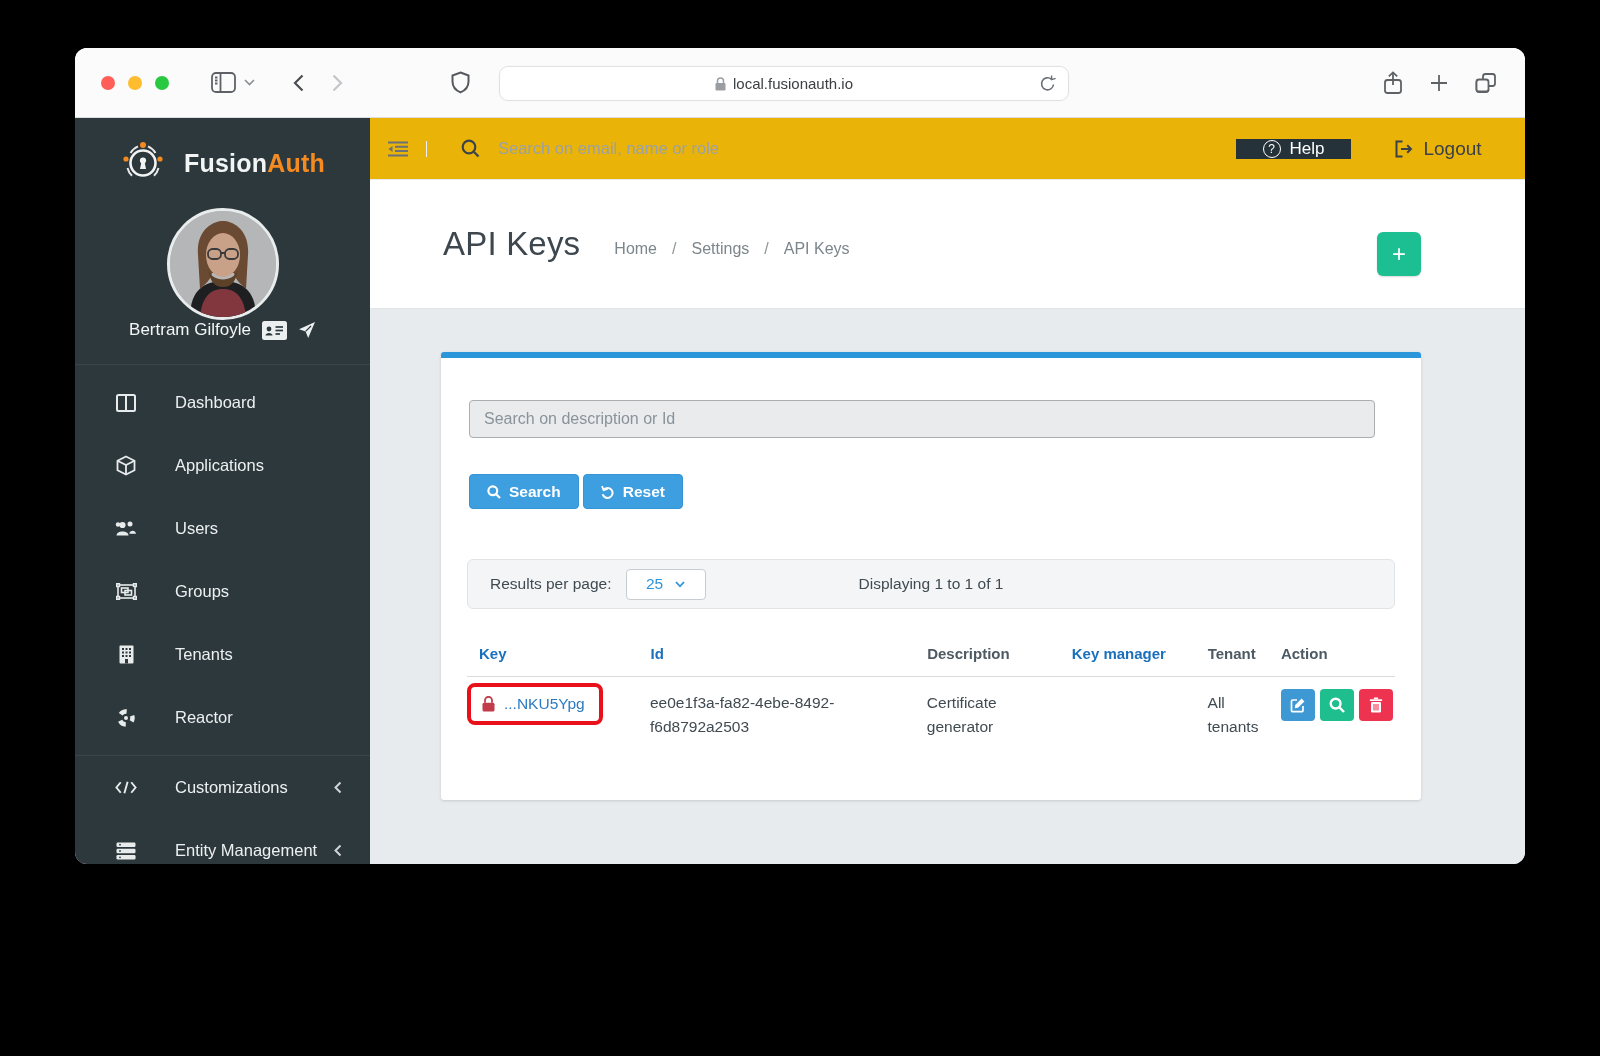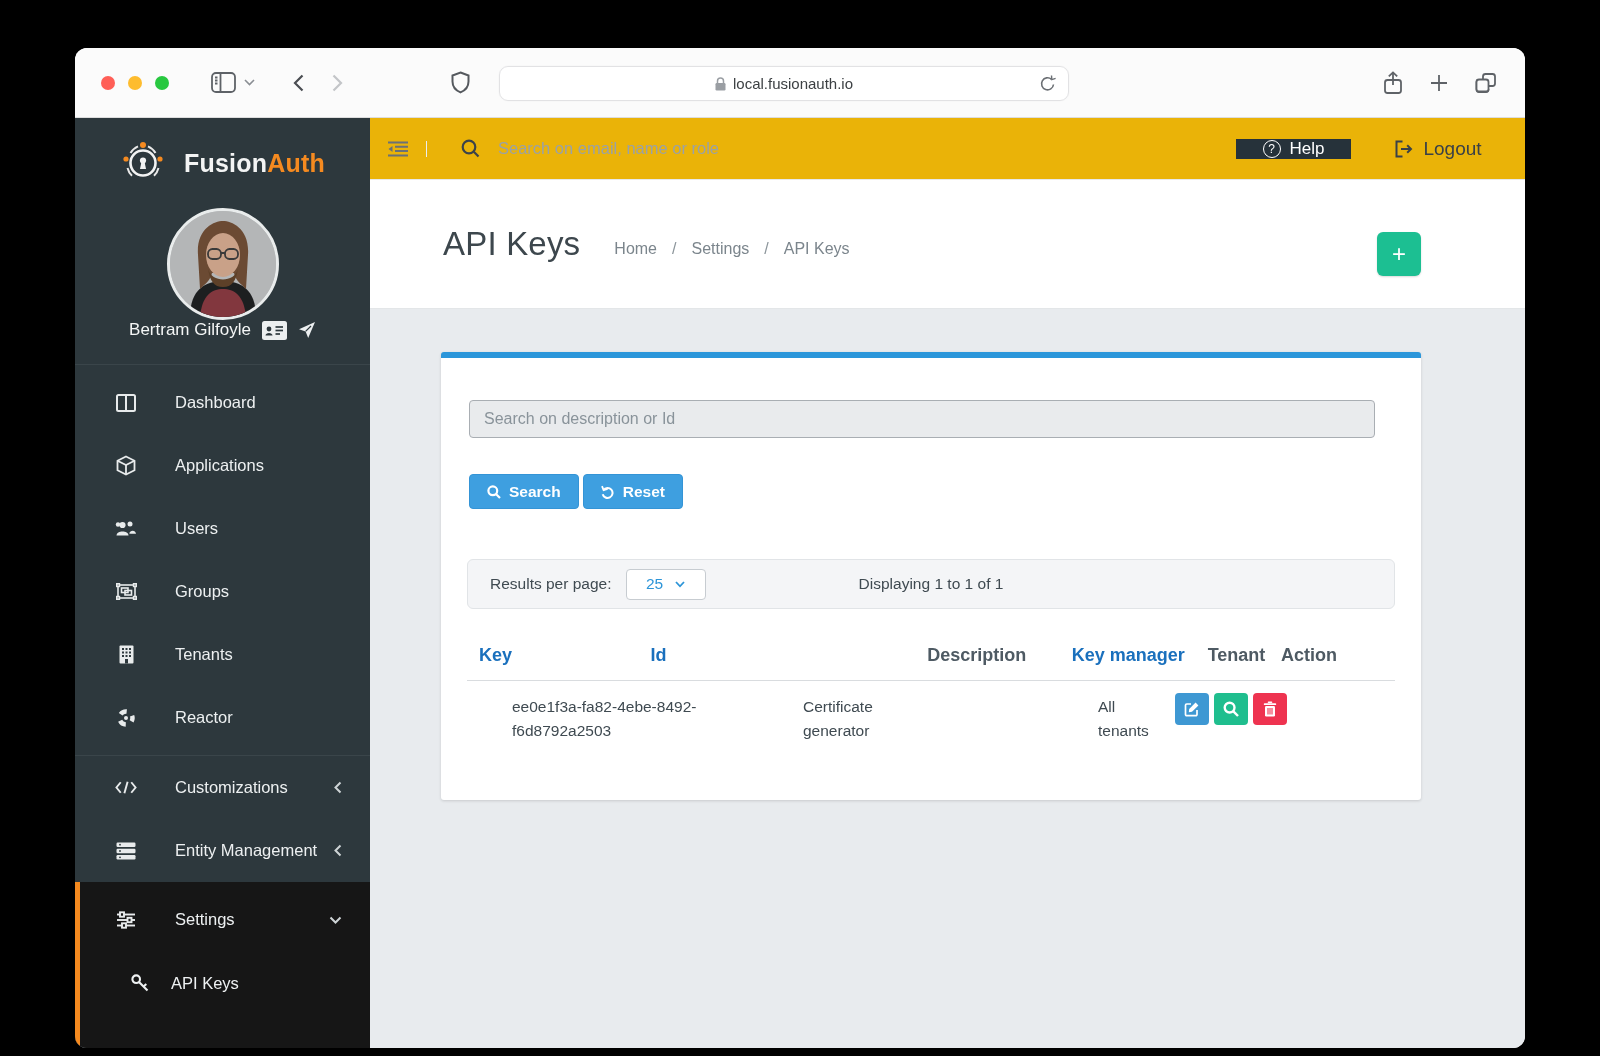--- a/index.html
+++ b/index.html
@@ -1,17 +1,17 @@
 <!DOCTYPE html>
 <html><head>
 <meta charset="utf-8">
 <style>
   * { margin:0; padding:0; box-sizing:border-box; }
   html,body { width:1600px; height:1056px; background:#000; font-family:"Liberation Sans","DejaVu Sans",sans-serif; overflow:hidden; }
-  .window { position:absolute; left:75px; top:48px; width:1450px; height:1000px; background:#fff; border-radius:12px; overflow:hidden; display:flex; flex-direction:column; }
+  .window { position:absolute; left:75px; top:48px; width:1450px; height:816px; background:#fff; border-radius:12px; overflow:hidden; display:flex; flex-direction:column; }
 
   
   .btoolbar { height:70px; background:#fbfbfb; border-bottom:1px solid #ddd; display:flex; align-items:center; flex:0 0 70px; position:relative; }
   .traffic { display:flex; gap:13px; margin-left:26px; }
   .tl { width:14px; height:14px; border-radius:50%; }
   .tl.red{ background:#ff5f57; } .tl.yellow{ background:#febc2e; } .tl.green{ background:#28c840; }
   .tbicon { color:#5e6267; display:flex; align-items:center; justify-content:center; }
   .panel-toggle { margin-left:42px; }
   .toggle-chev { margin-left:8px; color:#8a8e93; }
   .nav-back { margin-left:38px; color:#4a4d52; }
@@ -68,21 +68,21 @@
   .desc-search { width:906px; height:38px; background:#e9ebed; border:1px solid #a9aeb3; border-radius:4px; font-size:16px; padding:0 14px; color:#be185d; font-family:inherit; outline:none; }
   .desc-search::placeholder { color:#89939a; }
   .btn-row { margin-top:36px; display:flex; gap:4px; }
   .blue-btn { height:35px; background:#3e9fe0; border:1px solid #3494d6; border-radius:4px; color:#fff; font-size:15.5px; font-weight:bold; display:flex; align-items:center; gap:8px; padding:0 17px; cursor:pointer; font-family:inherit; }
   .results-bar { margin-top:50px; margin-left:-2px; width:928px; height:50px; background:#f4f5f7; border:1px solid #e1e4e7; border-radius:6px; display:flex; align-items:center; position:relative; padding-left:22px; }
   .rpp-label { font-size:15.5px; color:#3f4a51; }
   .rpp-select { margin-left:14px; width:80px; height:31px; background:#fff; border:1px solid #c7ccd1; border-radius:4px; display:flex; align-items:center; justify-content:center; gap:12px; color:#2d95d8; font-size:15.5px; cursor:pointer; }
   .displaying { position:absolute; left:0; right:0; text-align:center; font-size:15.5px; color:#3f4a51; }
 
   .table { margin-top:36px; margin-left:-2px; width:928px; }
-  .thead { display:flex; font-size:18px; font-weight:bold; padding-bottom:14px; border-bottom:1px solid #d9dcdf; }
+  .thead { display:flex; font-size:15px; font-weight:bold; padding-bottom:14px; border-bottom:1px solid #d9dcdf; }
   .trow { display:flex; padding-top:10px; }
   .col1{ width:145px; } .col2{ width:291px;margin-left:45px; } .col3{ width:152px; } .col4{ width:143px; } .col5{ width:77px; } .col6{ width:120px; }
   .th-link { color:#1a70bd; cursor:pointer; }
   .th-plain { color:#4e5a63; }
   .thead .col1 { padding-left:12px; }
   .cell { font-size:15.5px; color:#3f4a51; line-height:24px; padding-top:4px; }
   .id-cell { width:230px; overflow-wrap:anywhere; }
   .desc-cell { width:118px; }
   .tenant-cell { width:62px; }
   .keybox { display:inline-flex; align-items:center; gap:9px; border:4px solid #e8111a; border-radius:8px; padding:8px 14px 8px 11px; margin-top:-4px; }
@@ -454,20 +454,29 @@
           <div class="table">
             <div class="thead">
               <span class="col1 th-link">Key</span>
               <span class="col2 th-link">Id</span>
               <span class="col3 th-plain">Description</span>
               <span class="col4 th-link">Key manager</span>
               <span class="col5 th-plain">Tenant</span>
               <span class="col6 th-plain">Action</span>
             </div>
             <div class="trow">
+              <span class="col1">
+                <span class="keybox">
+                  <svg width="13" height="16" viewBox="0 0 13 16">
+                      <rect x="0.5" y="6.8" width="12" height="8.7" rx="1.5" fill="#c23b4a"></rect>
+                      <path d="M3 6.8 V4.3 a3.5 3.5 0 0 1 7 0 V6.8" fill="none" stroke="#c23b4a" stroke-width="1.8"></path>
+                    </svg>
+                  <span class="key-link">...NKU5Ypg</span>
+                </span>
+              </span>
               <span class="col2 cell"><span class="id-cell" style="display:inline-block">ee0e1f3a-fa82-4ebe-8492-f6d8792a2503</span></span>
               <span class="col3 cell"><span class="desc-cell" style="display:inline-block">Certificate generator</span></span>
               <span class="col4 cell"></span>
               <span class="col5 cell"><span class="tenant-cell" style="display:inline-block">All tenants</span></span>
               <span class="col6">
                 <span class="actions">
                   <button class="act-btn act-edit">
                     <svg width="16" height="16" viewBox="0 0 16 16" fill="none" stroke="#fff" stroke-width="1.7">
                         <path d="M13 9 V13.5 a1.2 1.2 0 0 1 -1.2 1.2 H2.7 a1.2 1.2 0 0 1 -1.2 -1.2 V4.2 A1.2 1.2 0 0 1 2.7 3 H7"></path>
                         <path d="M11.6 1.6 L14.4 4.4 L8 10.8 L4.8 11.2 L5.2 8 Z" fill="#fff" stroke="none"></path>

